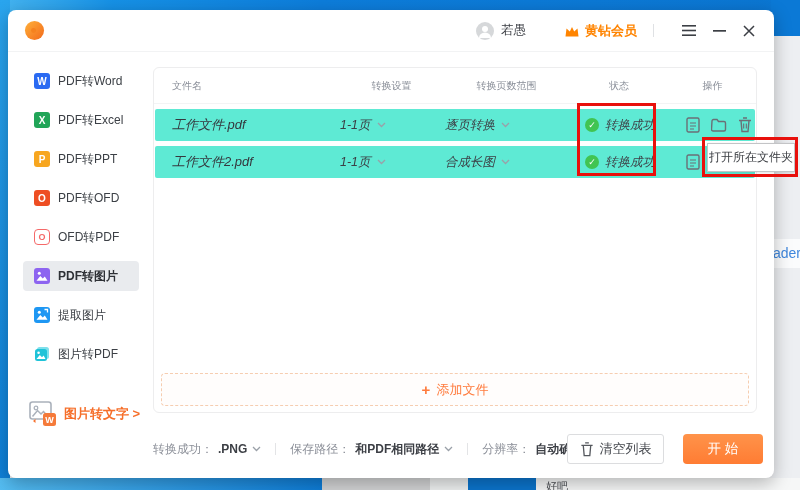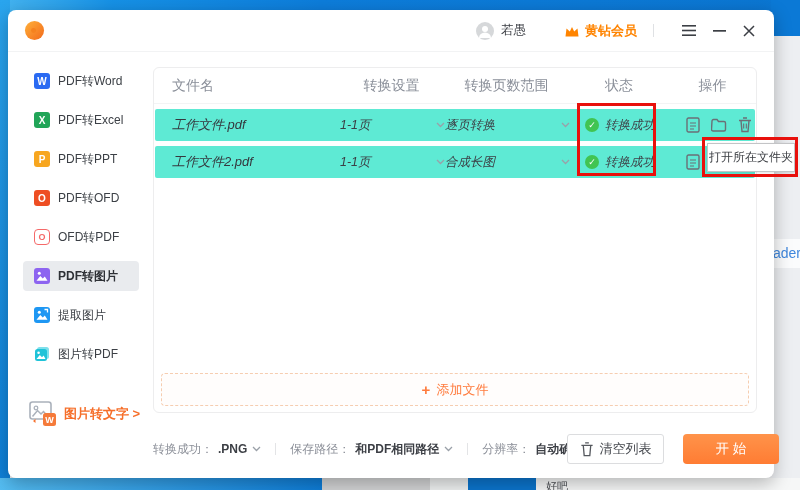--- a/index.html
+++ b/index.html
@@ -63,27 +63,27 @@
   .si-ofd2pdf { background:#fff; border:1.5px solid #f56969; color:#f56969; font-size:9px; border-radius:4px; }
   .si-img { padding:0; border-radius:3px; }
   .promo-item { margin-top:28px; height:34px; display:flex; align-items:center; padding-left:6px; cursor:pointer; }
   .promo-label { font-size:13px; font-weight:700; color:#f66f2a; margin-left:7px; white-space:nowrap; }
 
   
   .card { position:absolute; left:145px; top:57px; width:604px; height:346px;
     background:#fff; border:1px solid #ededee; border-radius:6px; }
   .lrow { display:grid; grid-template-columns:185px 105px 125px 100px 1fr; align-items:center; }
   .list-header { height:36px; border-bottom:1px solid #f3f4f5; }
-  .list-header span { font-size:14px; color:#8a8f99; }
+  .list-header span { font-size:10px; color:#8a8f99; }
   .h-file { padding-left:18px; }
   .h-center { text-align:center; }
   .h-ops { text-align:center; }
   .file-row { height:32px; margin:5px 1px 0 1px; background:#5eead4; border-radius:2px;font-style:italic; }
   .cell-file { font-size:13px; color:#35383e; padding-left:17px; }
-  .cell-drop { display:flex; align-items:center; justify-content:space-between; gap:6px;
+  .cell-drop { display:flex; align-items:center; justify-content:flex-start; gap:6px;
     font-size:12.5px; color:#3c4046; cursor:pointer; }
   .cell-status { display:flex; align-items:center; justify-content:center; gap:6px; }
   .status-dot { width:14px; height:14px; border-radius:50%; background:#41c452; color:#fff;
     font-size:9px; display:flex; align-items:center; justify-content:center; flex:0 0 auto; }
   .status-text { font-size:12.5px; color:#3e4147; }
   .cell-ops { display:flex; align-items:center; gap:10px; padding-left:15px; }
   .op-btn { width:16px; height:16px; background:none; border:none; padding:0; cursor:pointer;
     display:flex; align-items:center; justify-content:center; }
 
   .add-file { position:absolute; left:7px; right:7px; top:305px; height:33px;
@@ -96,21 +96,21 @@
   .footer { position:absolute; left:0; top:424px; width:100%; height:30px; }
   .opts { position:absolute; left:145px; top:0; height:30px; display:flex; align-items:center; }
   .opt { display:flex; align-items:center; gap:5px; cursor:pointer; }
   .opt-label { font-size:12px; color:#8b8f98; }
   .opt-value { font-size:12px; color:#3c3f45; font-weight:700; }
   .opt-sep { width:1px; height:12px; background:#e3e4e6; margin:0 14px; }
   .btn-clear { position:absolute; left:559px; top:0; width:97px; height:30px;
     background:#fff; border:1px solid #dcdddf; border-radius:3px; display:flex;
     align-items:center; justify-content:center; gap:6px; font-size:13px; color:#44474d; cursor:pointer;
     font-family:inherit; }
-  .btn-start { position:absolute; left:675px; top:0; width:96px; height:30px;
+  .btn-start { position:absolute; left:675px; top:0; width:80px; height:30px;
     background:linear-gradient(180deg,#ff934a,#ff7c33); border:none; border-radius:4px;
     color:#fff; font-size:13.5px; cursor:pointer; font-family:inherit; }
 
   
   .tooltip { position:absolute; left:707px; top:143px; width:88px; height:29px;
     background:#fff; border:1px solid #c3c4c6; box-shadow:0 1px 3px rgba(0,0,0,.12);
     display:flex; align-items:center; justify-content:center; font-size:12px; color:#3a3d42;
     white-space:nowrap; z-index:50; }
   .anno { position:absolute; border:3px solid #e8100c; z-index:60; pointer-events:none; }
   .anno-status { left:577px; top:103px; width:79px; height:73px; }

